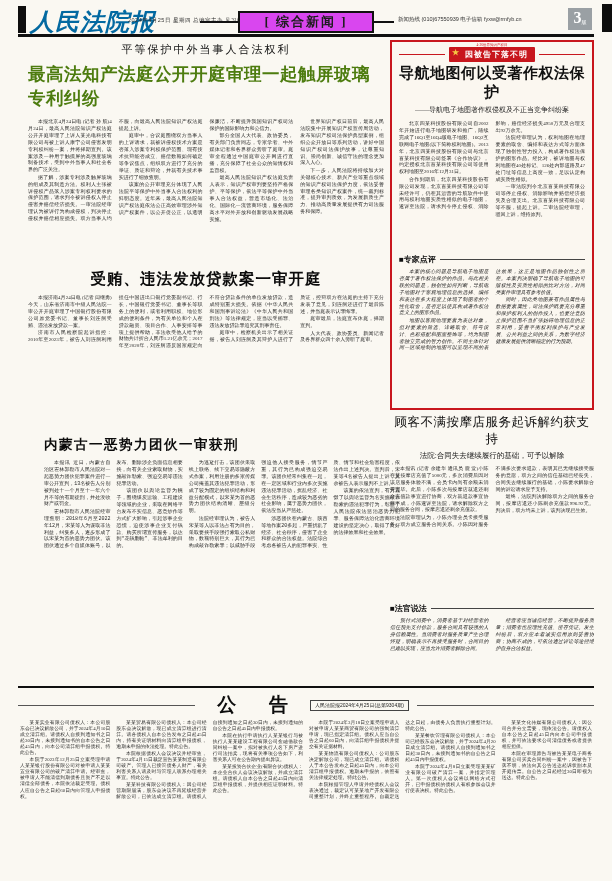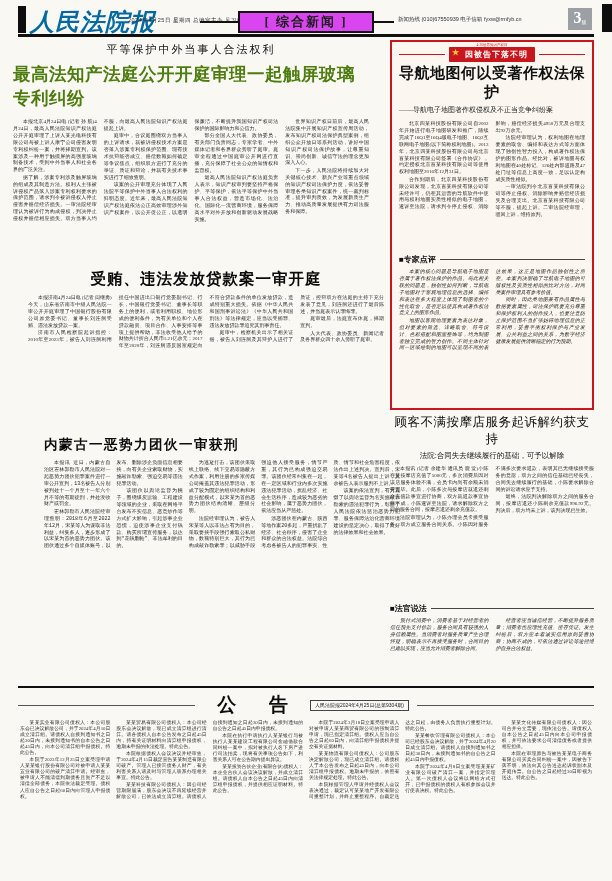--- a/index.html
+++ b/index.html
@@ -26,21 +26,21 @@
   .hdr-bleed { position:absolute; right:0; top:4px; width:10px; height:28px; background:#0e0e0e; }
   .rule-thick { position:absolute; left:18px; right:18px; top:34px; height:2.5px; background:#101010; }
 
   
   .cols { text-align:justify; overflow:hidden; font-size:5px; line-height:6.9px; color:#2a2a2a;
           column-gap:7px; }
   .cols p { text-indent:2em; margin-bottom:.5px; }
   .kai { font-style:italic; color:#222; }
 
   
-  .a-main { position:absolute; left:13px; top:42px; width:356px; }
+  .a-main { position:absolute; left:28px; top:42px; width:356px; }
   .kicker { text-align:center; font-size:11px; letter-spacing:2px; color:#111; }
   .h-main { text-align:left; font-size:17.5px; font-weight:bold; letter-spacing:.5px; margin-top:5px; color:#4d7c0f; }
   .a-main .cols { margin-top:9px; height:168px; column-count:4; }
 
   
   .a-bank { position:absolute; left:28px; top:268px; width:356px; }
   .h-bank { text-align:center; font-size:15.5px; font-weight:bold; letter-spacing:1px; line-height:21px; color:#0c0c0c; }
   .a-bank .cols { margin-top:6px; height:116px; column-count:4; }
 
   
@@ -53,21 +53,21 @@
               border:2.5px solid #c8161d; background:#fbf7f0; padding:5px 7px; }
   .badge-row { display:flex; align-items:center; justify-content:center; gap:4px; }
   .badge-row .wing { flex:1; height:1px; background:#c8161d; }
   .badge { background:#c8161d; color:#fff; font-size:8px; font-weight:bold; letter-spacing:1px;
            padding:2px 7px 2px 16px; position:relative; border-radius:1px; }
   .badge .top-note { position:absolute; top:-4px; left:50%; transform:translateX(-50%);
                      font-size:3.5px; letter-spacing:0; color:#c8161d; background:#fbf7f0;
                      padding:0 2px; white-space:nowrap; font-weight:normal; }
   .trophy { position:absolute; left:3px; top:1px; width:10px; height:10px; color:#f5c542; font-size:8px; line-height:10px; }
   .h-feat { text-align:center; font-size:15px; font-weight:bold; letter-spacing:.5px; margin-top:2px; color:#111; }
-  .sub-feat { font-size:7px; margin-top:3px; color:#222; }
+  .sub-feat { text-align:center; font-size:7px; margin-top:3px; color:#222; }
   .featured .body-cols { margin-top:6px; height:128px; column-count:2; }
   .divider { display:flex; align-items:center; gap:4px; margin-top:5px; }
   .divider .lbl { font-size:8px; font-weight:bold; color:#111; white-space:nowrap; }
   .divider .ln { flex:1; height:1px; background:#444; }
   .featured .expert-cols { margin-top:4px; height:148px; column-count:2; }
 
   
   .a-mass { position:absolute; left:390px; top:414px; width:204px; }
   .h-mass { text-align:center; font-size:12.5px; font-weight:normal; letter-spacing:.5px; color:#0c0c0c; }
   .sub-mass { text-align:center; font-size:7.5px; margin-top:3px; color:#1a1a1a; }

